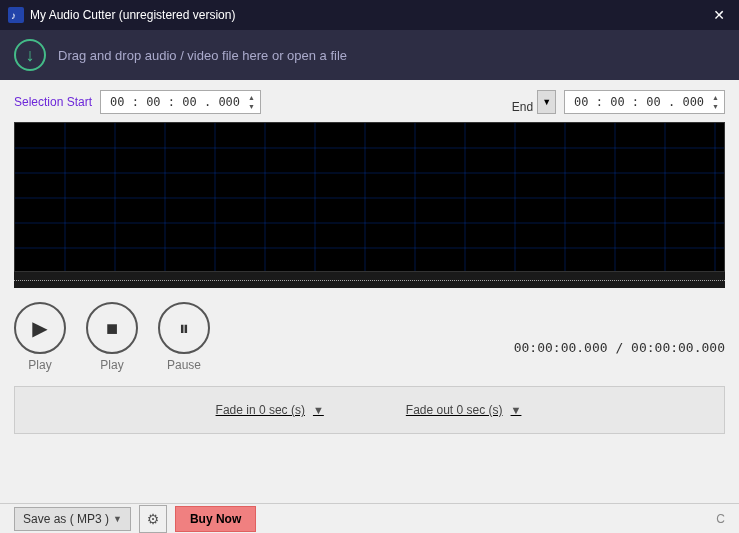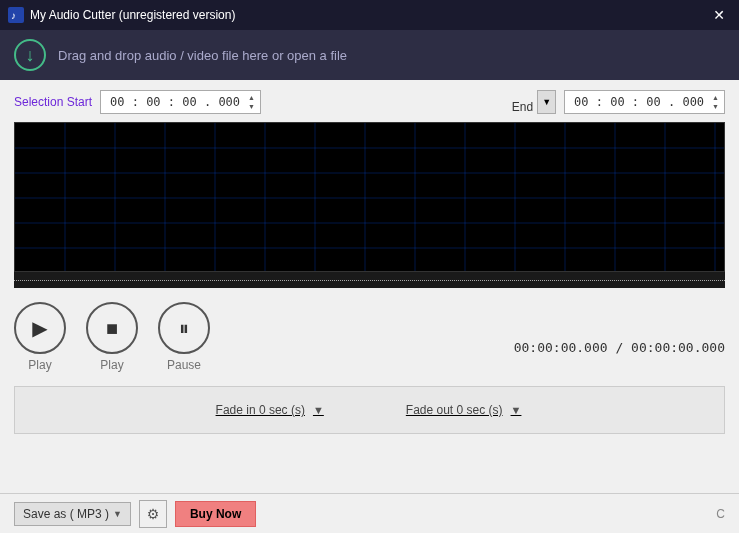--- a/index.html
+++ b/index.html
@@ -230,21 +230,21 @@
       color: #555;
       padding: 2px;
     }
 
     
     .bottom-bar {
       position: absolute;
       bottom: 0;
       left: 0;
       right: 0;
-      height: 40px;
+      height: 30px;
       background: #f0f0f0;
       border-top: 1px solid #ccc;
       display: flex;
       align-items: center;
       padding: 0 14px;
       gap: 8px;
     }
     .save-as-btn {
       background: #e0e0e0;
       border: 1px solid #aaa;

